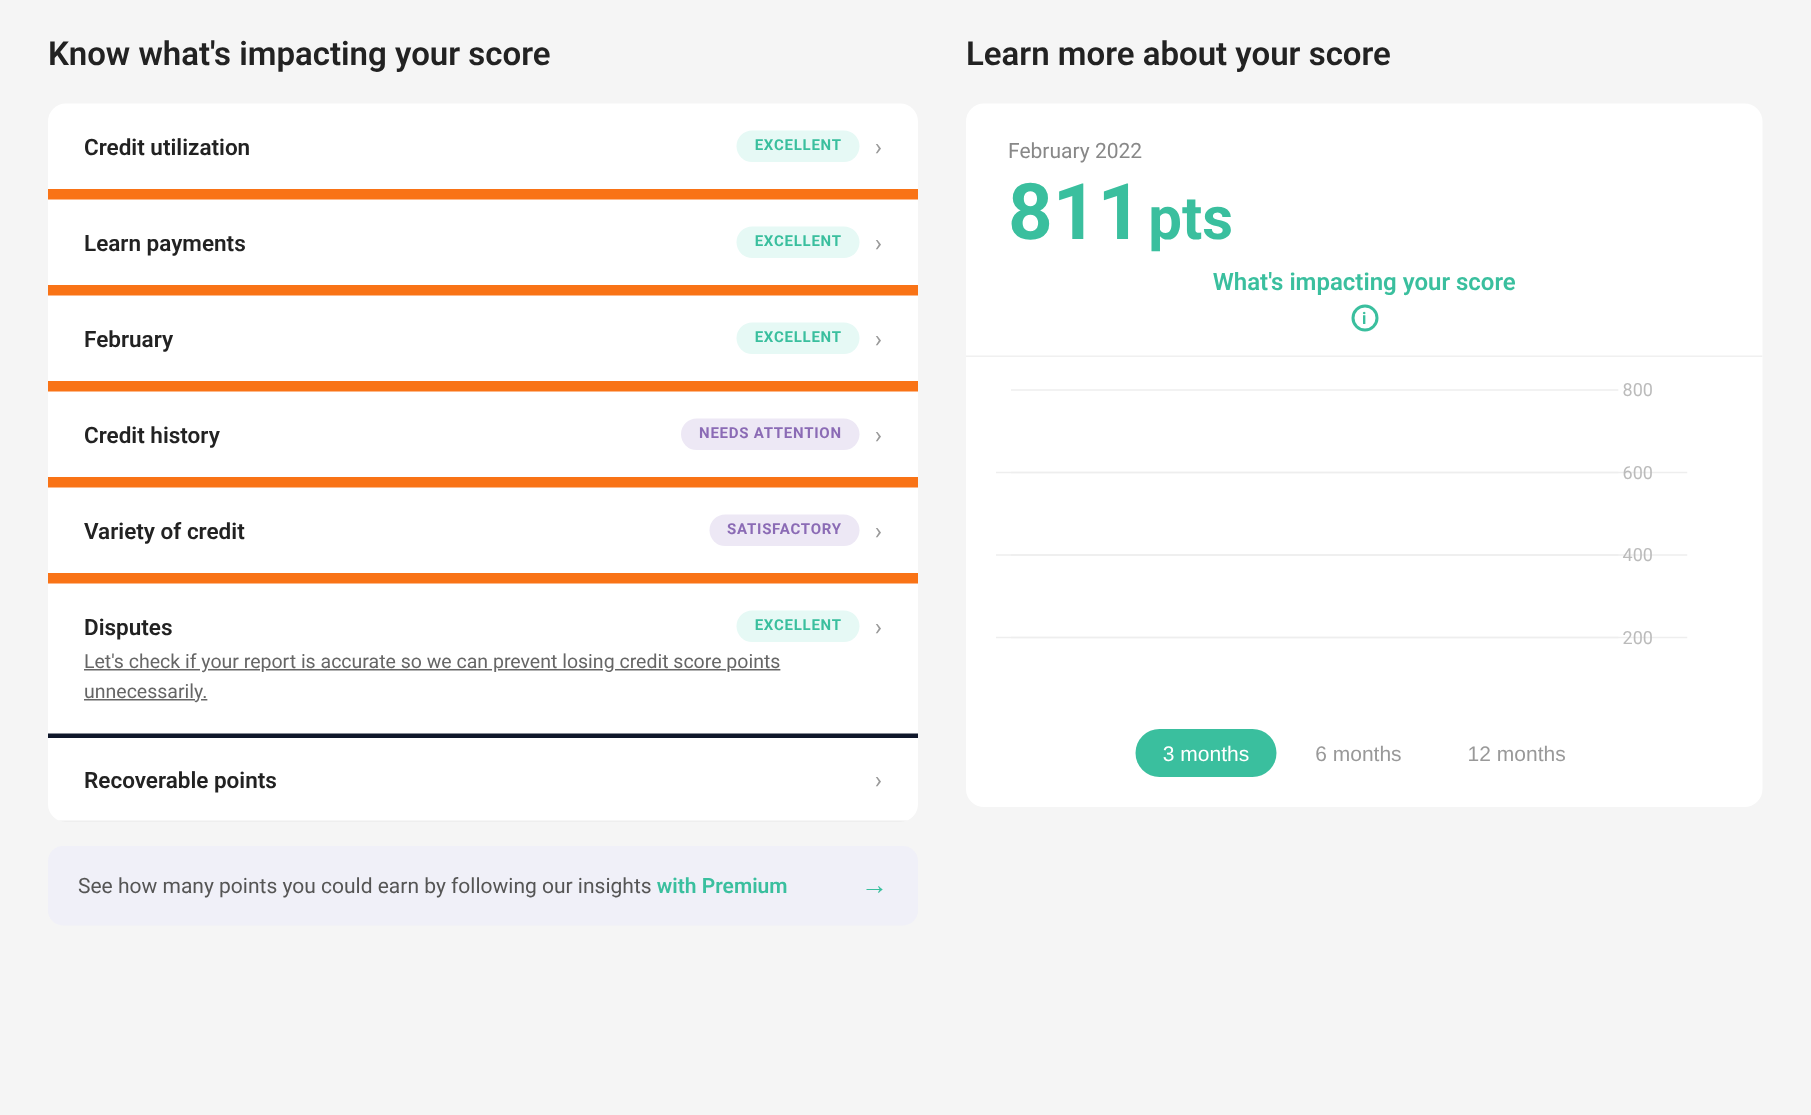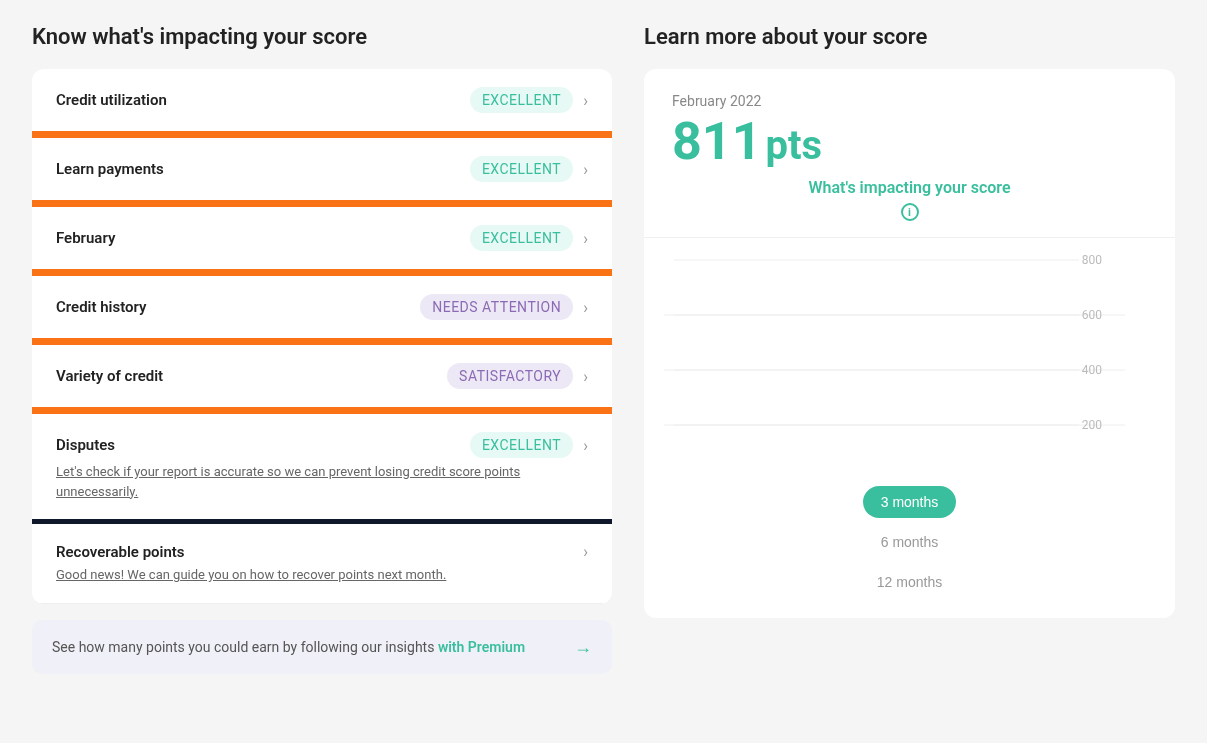--- a/index.html
+++ b/index.html
@@ -56,22 +56,22 @@
       color: #222;
     }
     .factor-right {
       display: flex;
       align-items: center;
       gap: 10px;
     }
     .badge {
       padding: 5px 12px;
       border-radius: 20px;
-      font-size: 14px;
-      font-weight: 400;
+      font-size: 10px;
+      font-weight: 700;
       letter-spacing: 0.5px;
       text-transform: uppercase;
     }
     .badge-excellent {
       background: #e6f9f5;
       color: #3abf9e;
     }
     .badge-needs-attention {
       background: #ede8f5;
       color: #8b6bb5;
@@ -157,21 +157,20 @@
     .chart-section {
       padding: 12px 0 0 0;
       position: relative;
     }
     .chart-controls {
       display: flex;
       align-items: center;
       justify-content: center;
       gap: 8px;
       padding: 16px 28px 20px;
-      flex-direction: column;
     }
     .time-btn {
       padding: 8px 18px;
       border-radius: 20px;
       border: none;
       font-size: 14px;
       cursor: pointer;
       font-weight: 500;
     }
     .time-btn-active {
@@ -247,37 +246,36 @@
       </div>
 
       <div class="factor-item">
         <span class="factor-name">Variety of credit</span>
         <div class="factor-right">
           <span class="badge badge-satisfactory">SATISFACTORY</span>
           <span class="chevron">›</span>
         </div>
       </div>
 
-      <div class="factor-with-desc" style="border-bottom:5px solid #0f172a;">
+      <div class="factor-with-desc" style="border-bottom:3px solid #0f172a;">
         <div class="factor-header">
           <span class="factor-name">Disputes</span>
           <div class="factor-right">
             <span class="badge badge-excellent">EXCELLENT</span>
             <span class="chevron">›</span>
           </div>
         </div>
         <p class="factor-description">Let's check if your report is accurate so we can prevent losing credit score points unnecessarily.</p>
       </div>
 
       <div class="factor-with-desc">
         <div class="factor-header">
           <span class="factor-name">Recoverable points</span>
           <span class="chevron">›</span>
         </div>
-        <p class="factor-description">Good news! We can guide you on how to recover points next month.</p>
       </div>
     </div>
 
     <div class="premium-banner">
       <div class="premium-text">
         <span>See how many points you could earn</span>
         <span> by following our insights </span>
         <strong>with Premium</strong>
       </div>
       <span class="premium-arrow">→</span>

